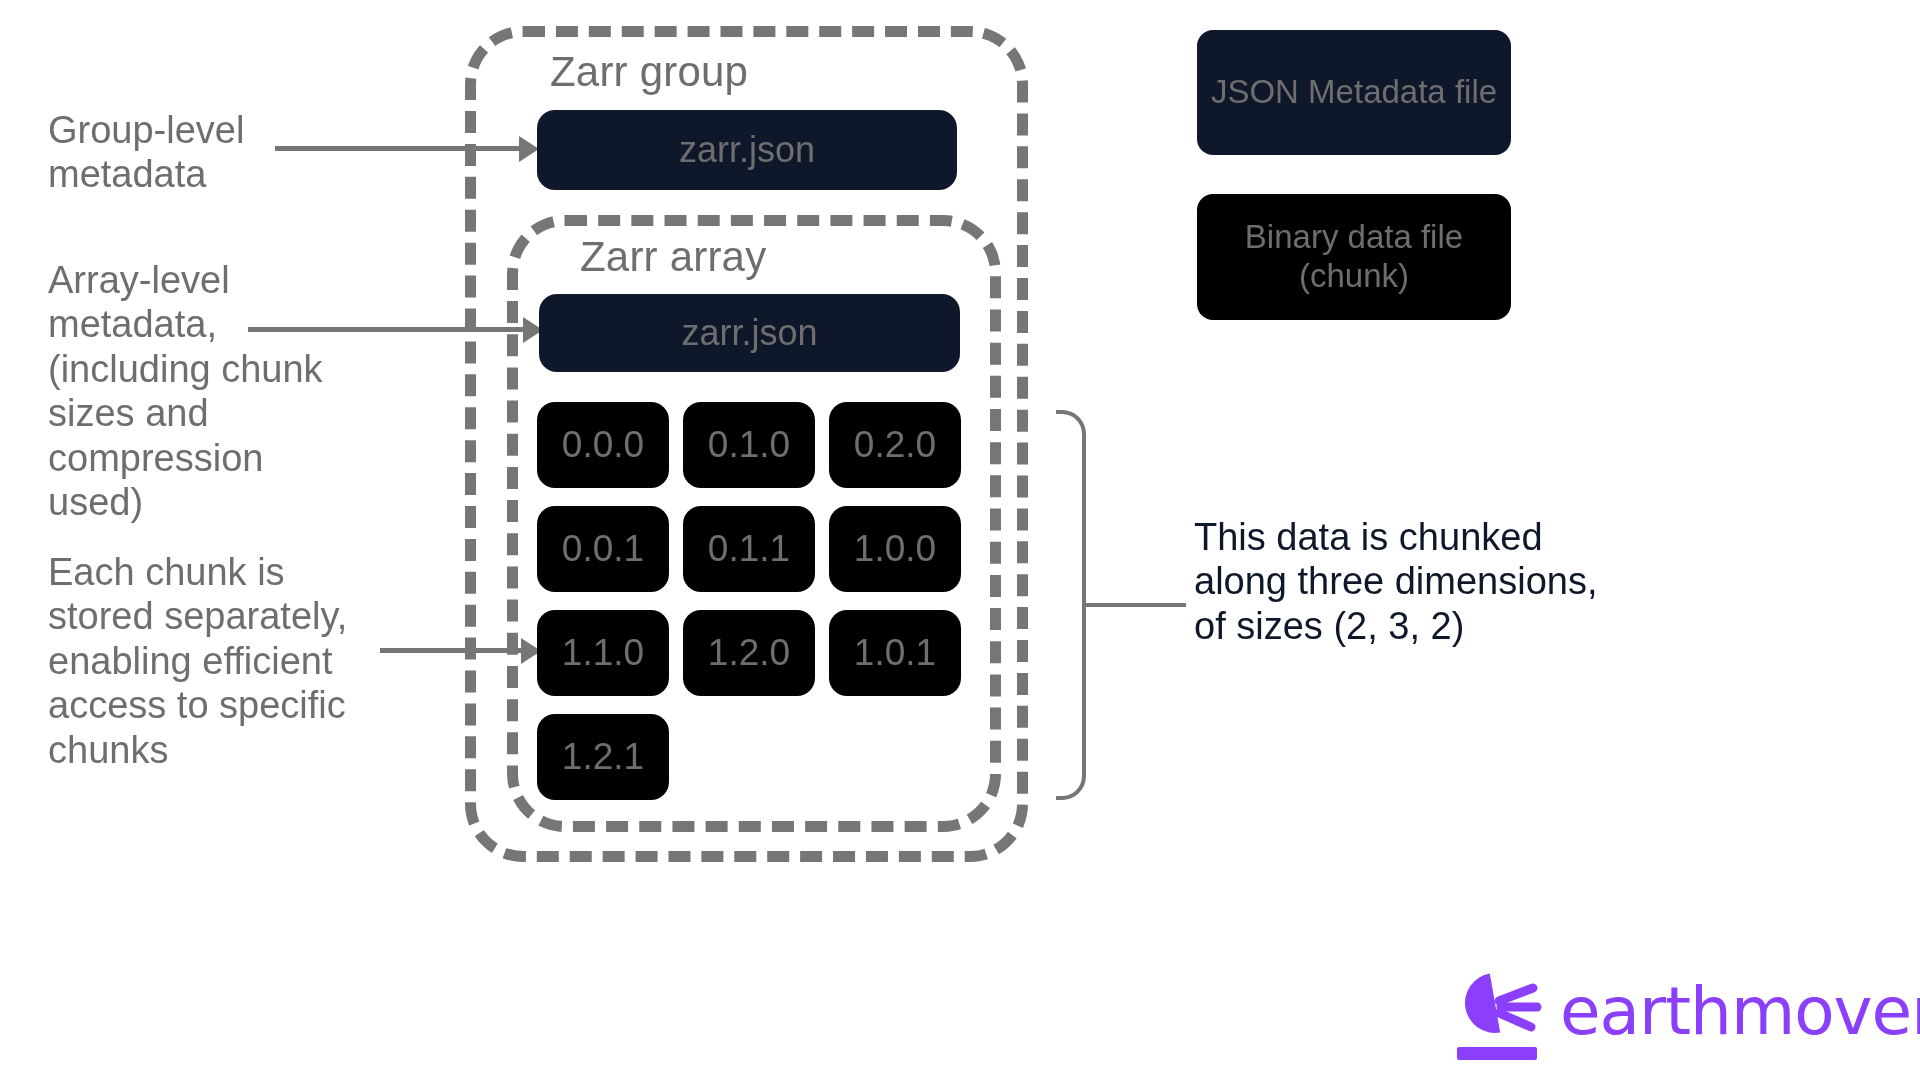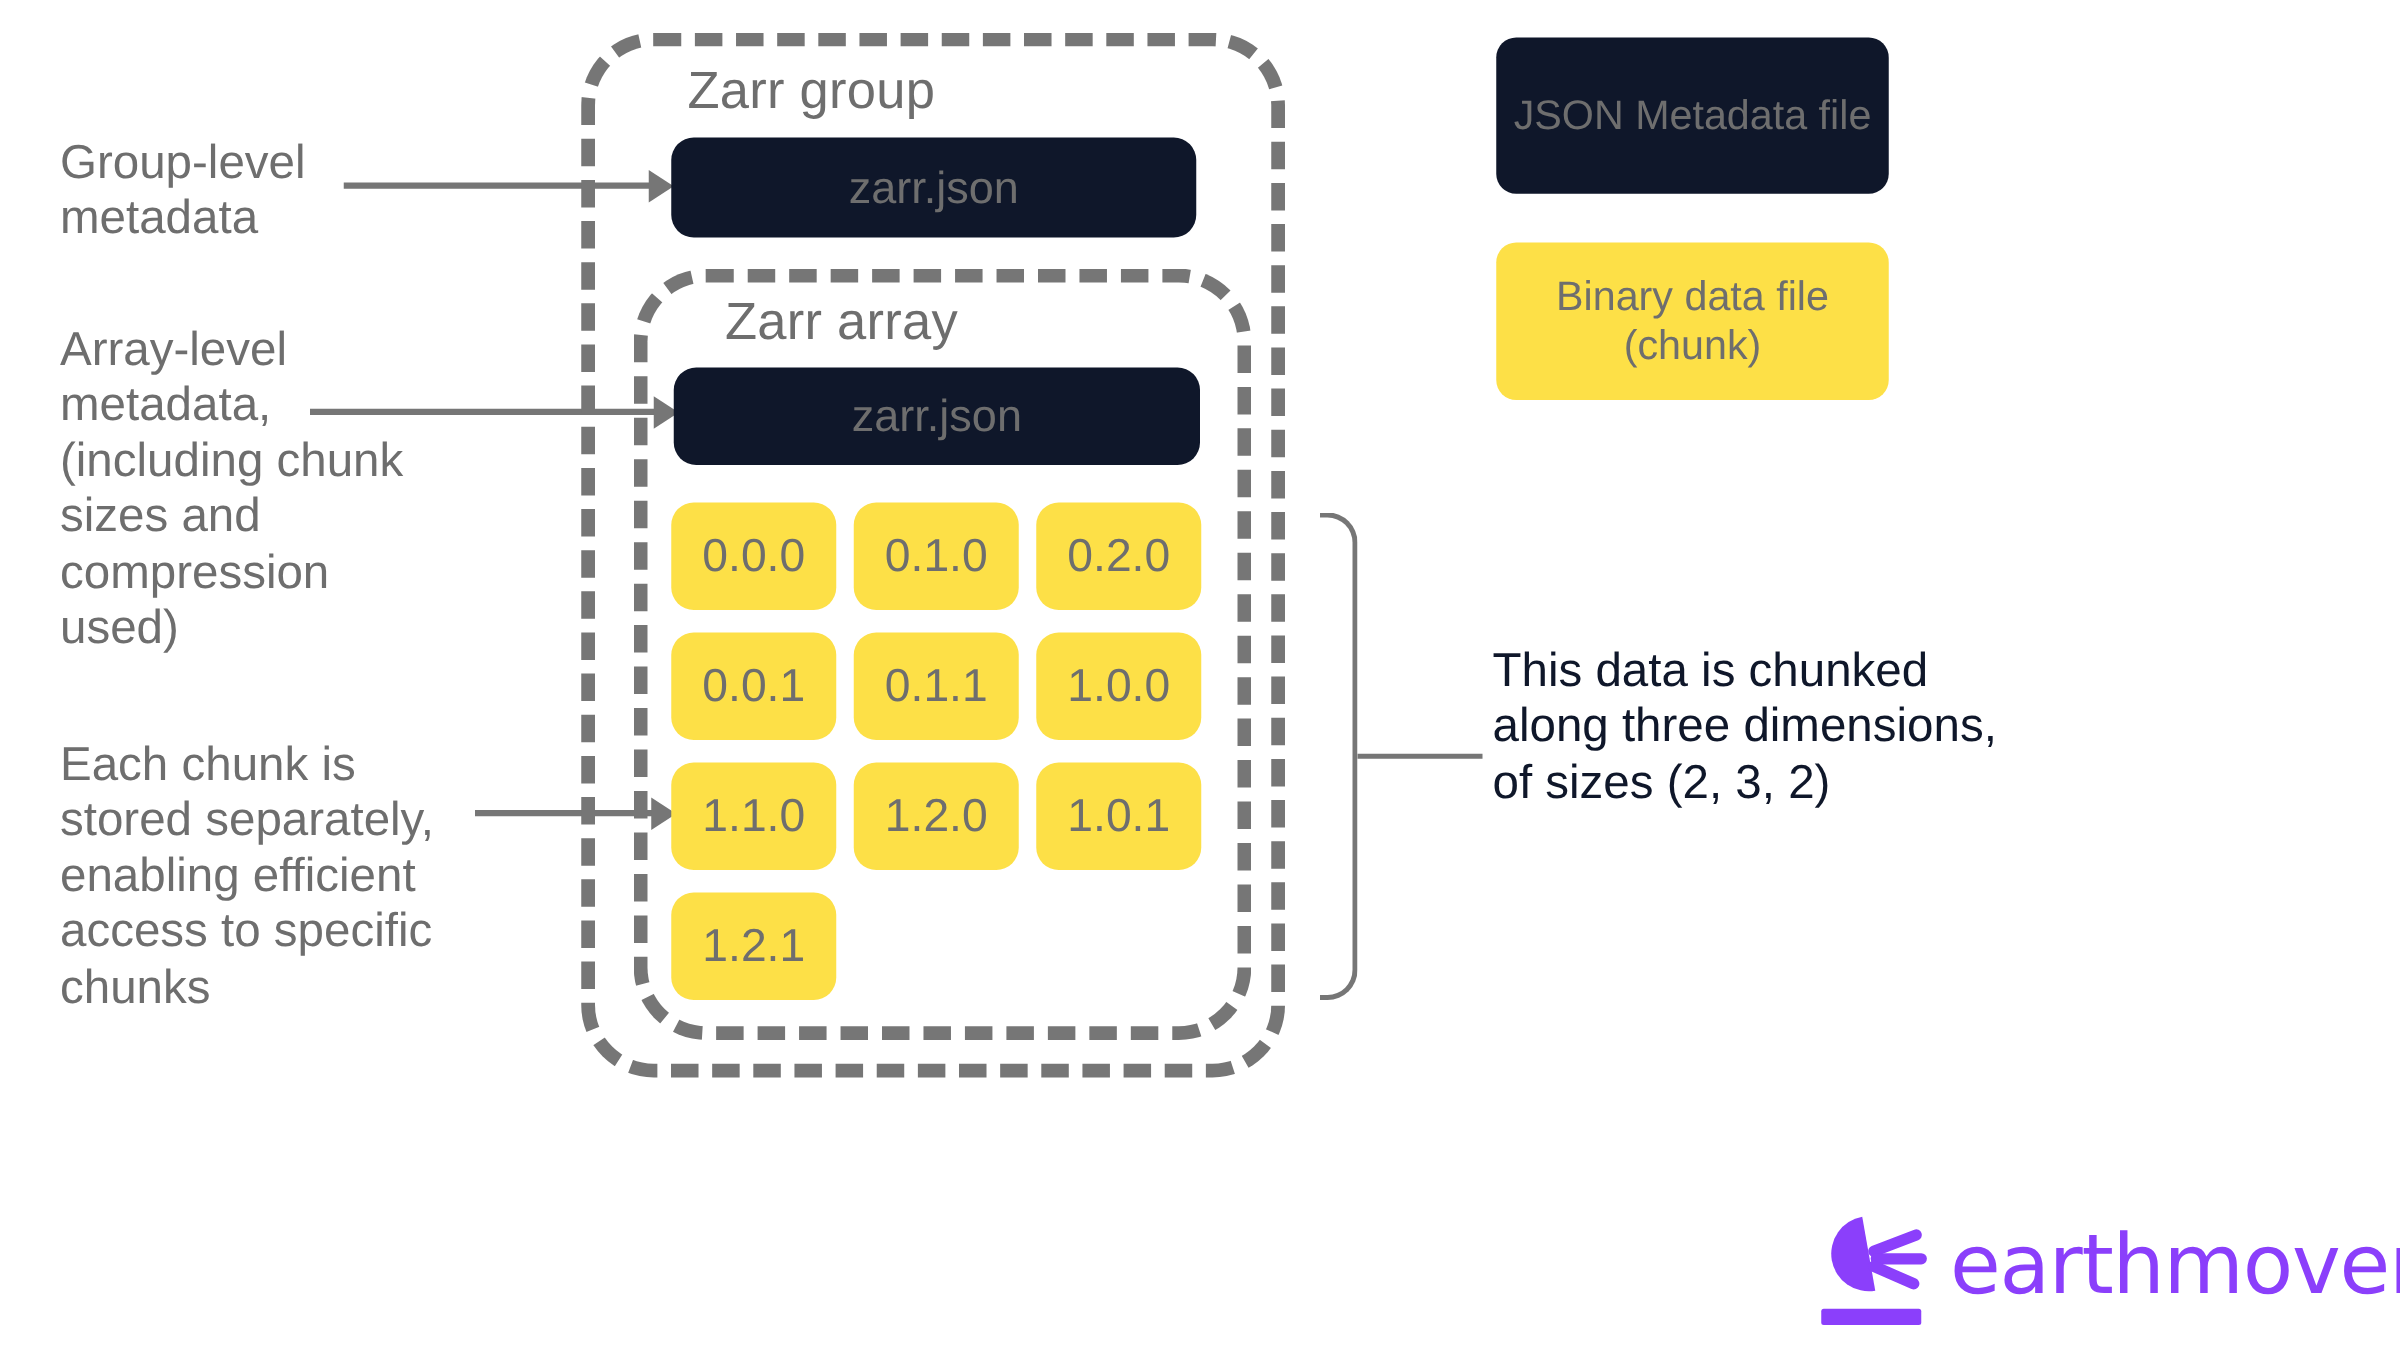--- a/index.html
+++ b/index.html
@@ -41,21 +41,21 @@
     border-radius:18px;
     display:flex;
     align-items:center;
     justify-content:center;
     text-align:center;
     color:#6e6e6e;
     line-height:1.18;
     box-sizing:border-box;
   }
   .purple{background:#0f172a;}
-  .green{background:#fde047;}
+  .green{background:#000000;}
 
   #group-json{left:537px;top:110px;width:420px;height:80px;font-size:36px;}
   #array-json{left:539px;top:294px;width:421px;height:78px;font-size:36px;}
 
   
   #chunk-grid{
     position:absolute;left:537px;top:402px;
     width:424px;height:398px;
     display:grid;
     grid-template-columns:repeat(3,132px);
@@ -67,21 +67,21 @@
   
   .note{
     position:absolute;
     font-size:38px;
     line-height:1.17;
     color:#6e6e6e;
     white-space:pre-line;
   }
   #note-group{left:48px;top:108px;width:240px;}
   #note-array{left:48px;top:258px;width:300px;}
-  #note-chunk{left:48px;top:590px;width:330px;}
+  #note-chunk{left:48px;top:550px;width:330px;}
 
   
   .arrow-line{position:absolute;height:5px;background:#767676;}
   .arrow-head{
     position:absolute;
     width:0;height:0;
     border-top:13px solid transparent;
     border-bottom:13px solid transparent;
     border-left:20px solid #767676;
   }

